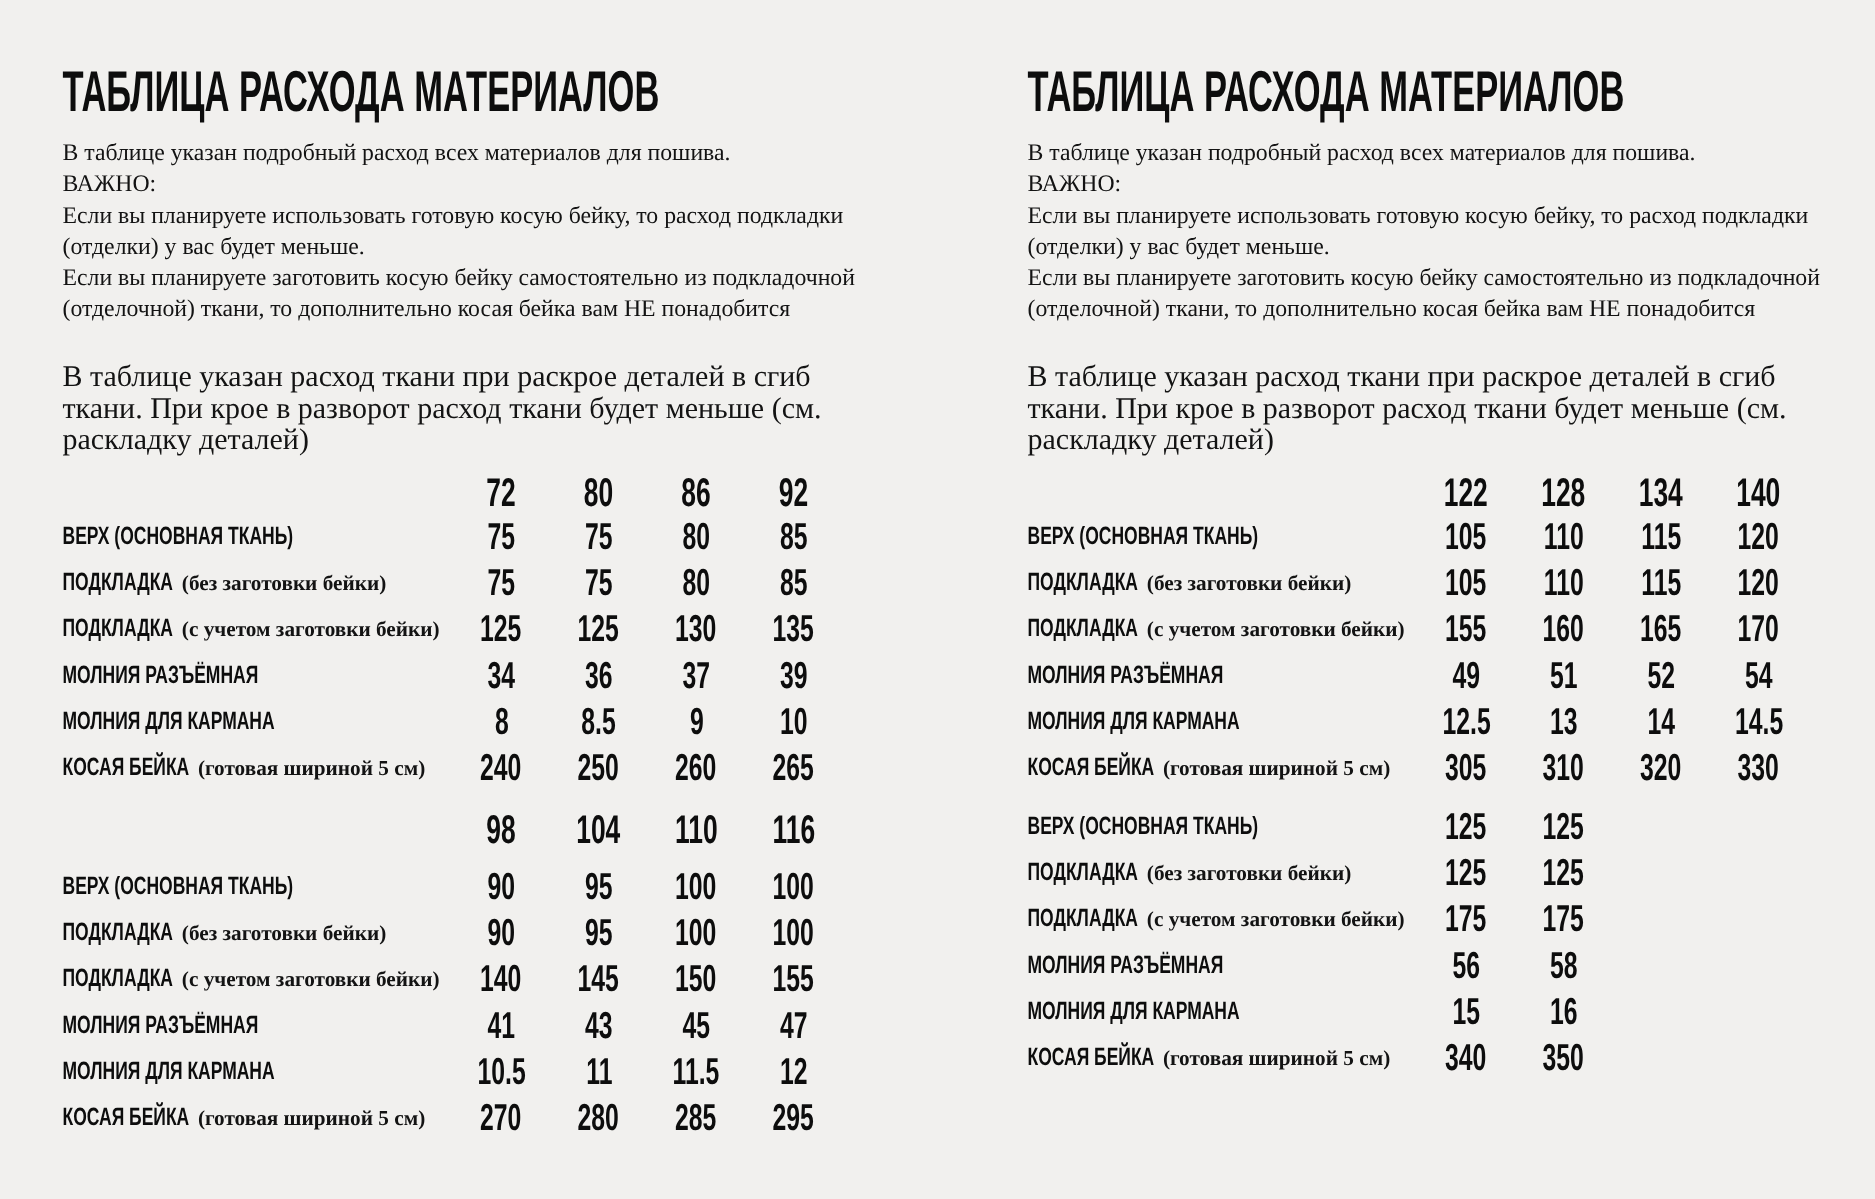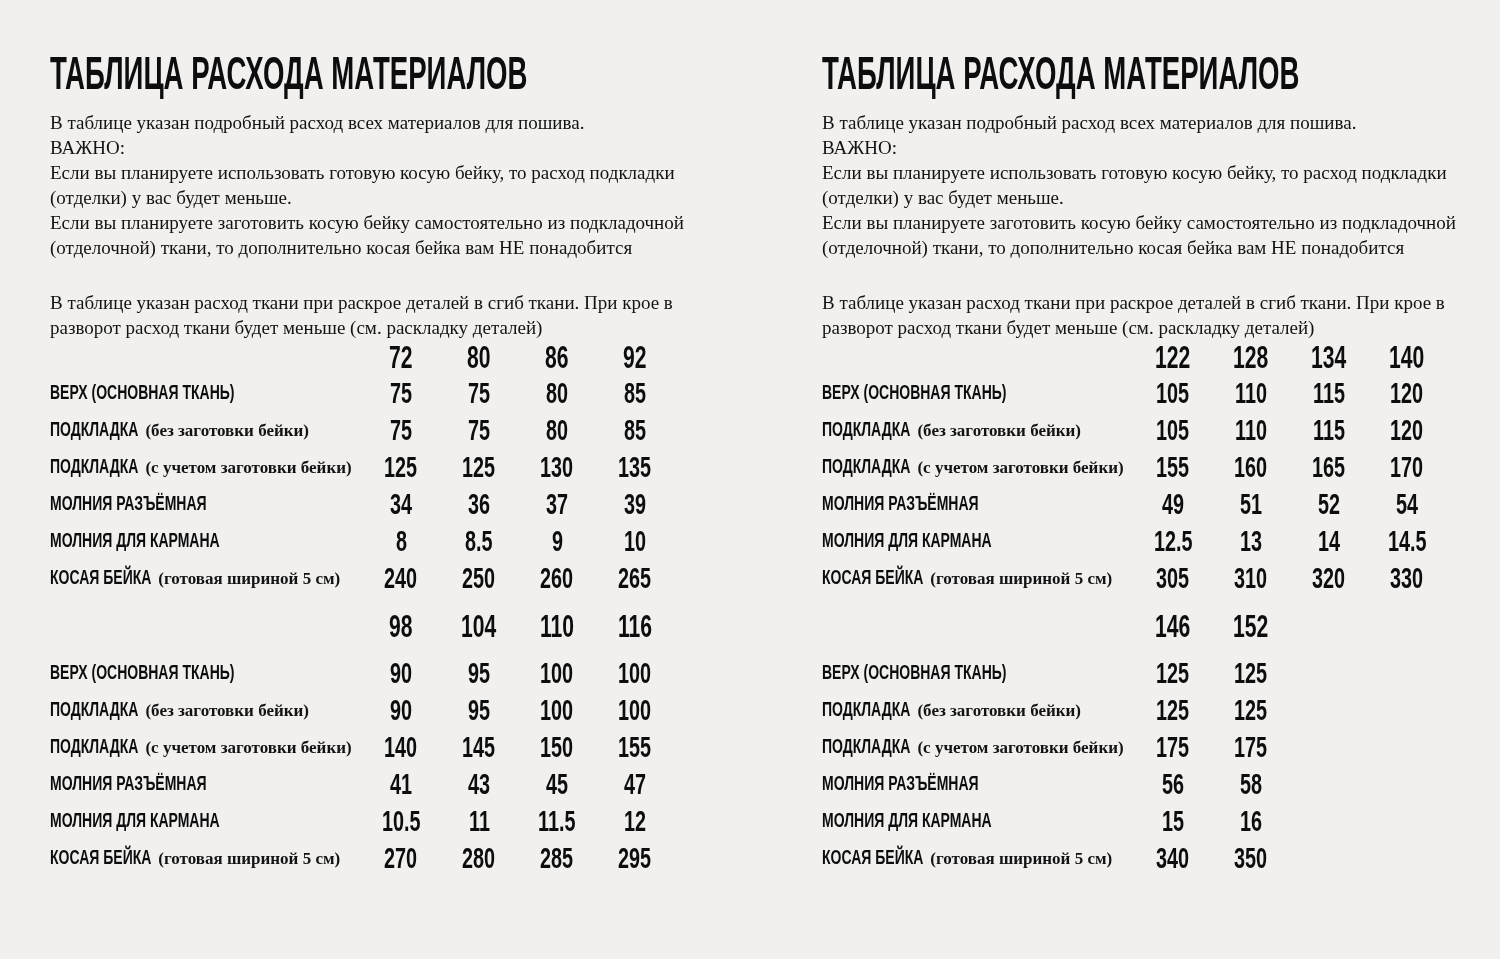--- a/index.html
+++ b/index.html
@@ -20,23 +20,23 @@
     font-family: "Liberation Sans", sans-serif;
     font-weight: 700;
     font-size: 46px;
     line-height: 1;
     color: #0d0d0d;
     white-space: nowrap;
   }
   .cond { display: inline-block; transform-origin: 0 50%; white-space: nowrap; }
 
   .intro p { margin: 0; font-size: 19px; line-height: 25px; }
-  .cutting { margin: 30px 0 0 0; font-size: 19px; line-height: 25px; max-width: 625px; }
-
-  .tbl { margin-top: 0; }
+  .cutting { margin: 30px 0 0 0; font-size: 24px; line-height: 25px; max-width: 625px; }
+
+  .tbl { margin-top: 12px; }
   .tbl .row {
     display: grid;
     grid-template-columns: 312px repeat(4, 78px);
     align-items: center;
     height: 37px;
   }
   .tbl .row.hdr { height: 34px; }
   .tbl2 { margin-top: 10px; }
   .tbl2 .row.hdr { height: 40px; margin-bottom: 8px; }
 
@@ -238,25 +238,20 @@
       <div class="row">
         <div class="label-cell"><span class="cond lab" style="transform: scaleX(0.7); margin-right: -43.5px;">КОСАЯ БЕЙКА</span><span class="note">(готовая шириной 5 см)</span></div>
         <div class="num"><span class="cond" style="transform: scaleX(0.66); margin-right: -17px;">305</span></div>
         <div class="num"><span class="cond" style="transform: scaleX(0.66); margin-right: -17px;">310</span></div>
         <div class="num"><span class="cond" style="transform: scaleX(0.66); margin-right: -17px;">320</span></div>
         <div class="num"><span class="cond" style="transform: scaleX(0.66); margin-right: -17px;">330</span></div>
       </div>
     </div>
 
     <div class="tbl tbl2">
-      <div class="row hdr">
-        <div class="label-cell"></div>
-        <div class="num"><span class="cond" style="transform: scaleX(0.66); margin-right: -18.02px;">146</span></div>
-        <div class="num"><span class="cond" style="transform: scaleX(0.66); margin-right: -18.02px;">152</span></div>
-      </div>
       <div class="row">
         <div class="label-cell"><span class="cond lab" style="transform: scaleX(0.7); margin-right: -79.2px;">ВЕРХ (ОСНОВНАЯ ТКАНЬ)</span><span class="note"></span></div>
         <div class="num"><span class="cond" style="transform: scaleX(0.66); margin-right: -17px;">125</span></div>
         <div class="num"><span class="cond" style="transform: scaleX(0.66); margin-right: -17px;">125</span></div>
       </div>
       <div class="row">
         <div class="label-cell"><span class="cond lab" style="transform: scaleX(0.7); margin-right: -37.8px;">ПОДКЛАДКА</span><span class="note">(без заготовки бейки)</span></div>
         <div class="num"><span class="cond" style="transform: scaleX(0.66); margin-right: -17px;">125</span></div>
         <div class="num"><span class="cond" style="transform: scaleX(0.66); margin-right: -17px;">125</span></div>
       </div>

